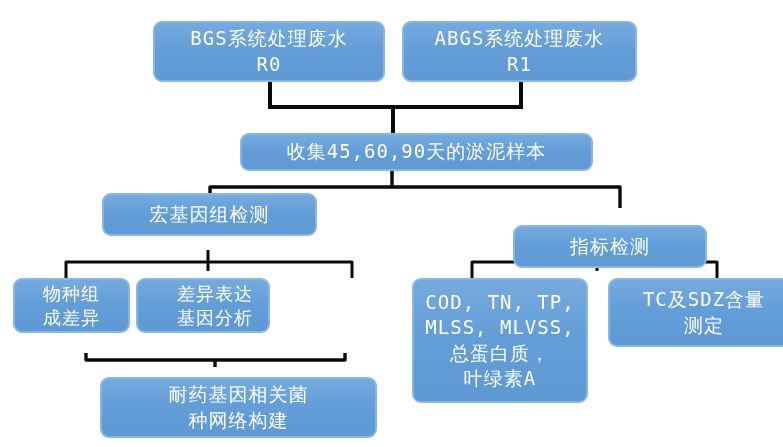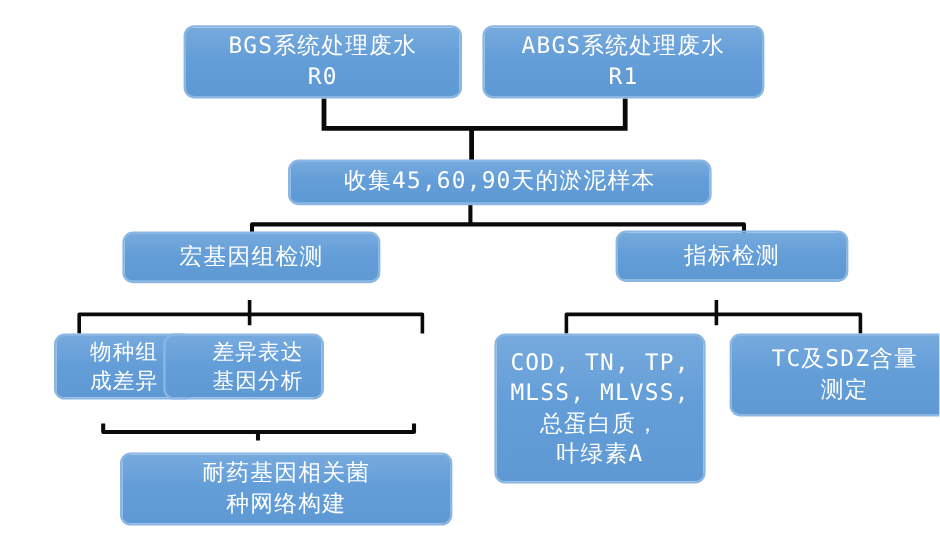--- a/index.html
+++ b/index.html
@@ -62,25 +62,25 @@
   </div>
 
   <div class="node fs19" style="left:240px;top:133px;width:353px;height:38px;">
     <span>收集45,60,90天的淤泥样本</span>
   </div>
 
   <div class="node fs19" style="left:102px;top:193px;width:215px;height:43px;">
     <span>宏基因组检测</span>
   </div>
 
-  <div class="node fs19" style="left:513px;top:192px;width:194px;height:43px;">
+  <div class="node fs19" style="left:513px;top:225px;width:194px;height:43px;">
     <span>指标检测</span>
   </div>
 
-  <div class="node fs18" style="left:13px;top:278px;width:117px;height:55px;margin-left:32px;">
+  <div class="node fs18" style="left:13px;top:278px;width:117px;height:55px;">
     <span>物种组</span>
     <span>成差异</span>
   </div>
 
   <div class="node fs18" style="left:136px;top:278px;width:134px;height:55px;padding-left:24px;">
     <span>差异表达</span>
     <span>基因分析</span>
   </div>
 
 

